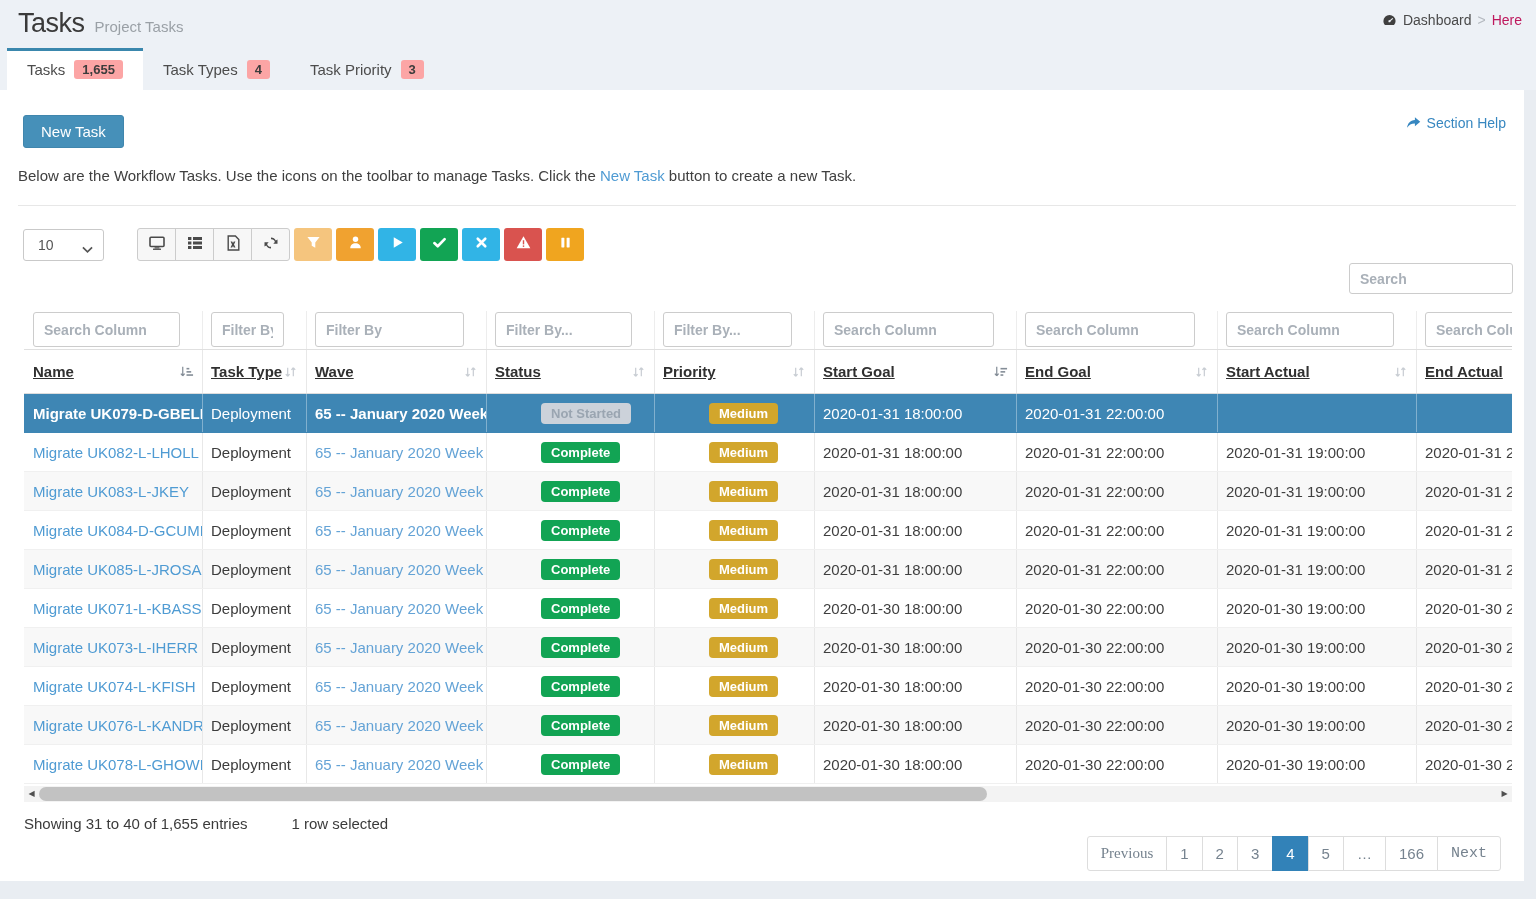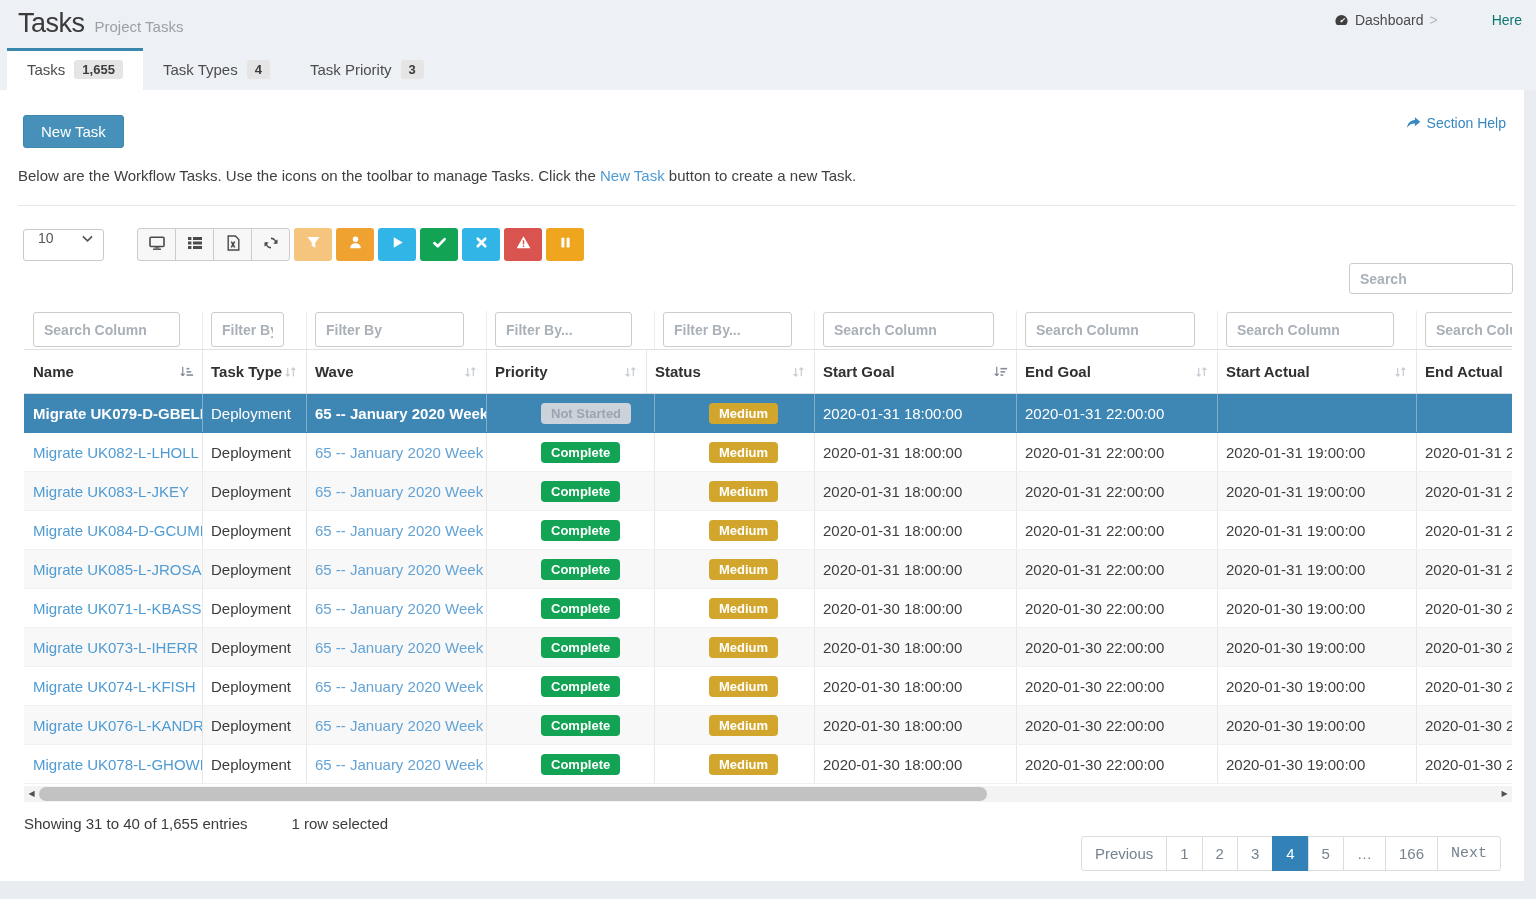--- a/index.html
+++ b/index.html
@@ -8,39 +8,39 @@
   .page { position:relative; width:1536px; height:899px; overflow:hidden; }
 
   
   .topband { position:relative; height:90px; background:#edf1f6; }
   .titlewrap { padding:8px 0 0 18px; }
   .page-title { font-size:27px; color:#3a3a3a; letter-spacing:-0.5px; }
   .page-subtitle { font-size:15px; color:#9aa0a6; margin-left:10px; }
   .breadcrumb { position:absolute; top:12px; right:14px; font-size:14px; color:#4a4a4a; display:flex; align-items:center; gap:6px; }
   .breadcrumb .gauge-icon { width:15px; height:15px; color:#3f3f3f; display:inline-block; }
   .breadcrumb .sep { color:#b4b9bf; }
-  .breadcrumb .current { color:#0f766e;margin-left:48px; }
+  .breadcrumb .current { color:#be185d; }
   .tabs { position:absolute; left:7px; bottom:0; display:flex; align-items:flex-end; }
   .tab { padding:12px 20px 11px 20px; font-size:15px; color:#4c4c4c; cursor:pointer; display:flex; align-items:center; gap:9px; }
   .tab.active { background:#fff; border-top:3px solid #3a87ad; padding-top:9px; }
-  .tab-badge { background:#e5e5e5; color:#3c3c3c; font-size:13px; font-weight:bold; border-radius:3px; padding:2px 8px; }
+  .tab-badge { background:#fca5a5; color:#3c3c3c; font-size:13px; font-weight:bold; border-radius:3px; padding:2px 8px; }
 
   
   .panel { position:absolute; top:90px; left:0; width:1524px; height:791px; background:#fff; overflow:hidden; }
   .btnrow { display:flex; align-items:flex-start; margin:25px 18px 0 23px; }
   .btn-newtask { background:#4690b9; color:#fff; border:1px solid #4086ad; border-radius:3px; font-size:15px; padding:7px 17px; cursor:pointer; font-family:inherit; }
   .section-help { margin-left:auto; color:#3787c0; font-size:14px; display:flex; align-items:center; gap:6px; text-decoration:none; cursor:pointer; }
   .section-help .icon { width:15px; height:15px; }
   .desc { margin:19px 18px 0 18px; font-size:15px; color:#404040; }
   .desc a { color:#4f9bd3; text-decoration:none; cursor:pointer; }
   .divider { border:none; border-top:1px solid #e7e7e7; margin:21px 8px 0 18px; }
 
   
   .toolbar { display:flex; align-items:center; margin:22px 0 0 23px; height:33px; }
-  .pagesize { width:81px; height:32px; border:1px solid #c9c9c9; border-radius:3px; background:#fff; display:flex; padding:0 10px 0 14px; font-size:14px; color:#555; cursor:pointer; }
+  .pagesize { width:81px; height:32px; border:1px solid #c9c9c9; border-radius:3px; background:#fff; display:flex; align-items:center; padding:0 10px 0 14px; font-size:14px; color:#555; cursor:pointer; }
   .pagesize .chev { margin-left:auto; width:11px; height:8px; }
   .icongroup { display:flex; margin-left:33px; }
   .icon-btn { width:39px; height:33px; background:#f7f7f7; border:1px solid #ccc; margin-left:-1px; display:flex; align-items:center; justify-content:center; color:#4a4a4a; cursor:pointer; }
   .icon-btn:first-child { margin-left:0; border-radius:3px 0 0 3px; }
   .icon-btn:last-child { border-radius:0 3px 3px 0; }
   .icon-btn svg { width:16px; height:16px; }
   .colorgroup { display:flex; margin-left:4px; gap:4px; }
   .color-btn { width:38px; height:33px; border:none; border-radius:3px; color:#fff; display:flex; align-items:center; justify-content:center; cursor:pointer; }
   .color-btn svg { width:15px; height:15px; }
   .searchrow { display:flex; justify-content:flex-end; margin-right:11px; height:33px; align-items:flex-end; }
@@ -50,21 +50,21 @@
   
   .tablewrap { width:1488px; margin:17px 0 0 24px; overflow:hidden; }
   .tr { display:flex; width:1596px; }
   .c0{width:179px}.c1{width:104px}.c2{width:180px}.c3{width:168px}.c4{width:160px}
   .c5{width:202px}.c6{width:201px}.c7{width:199px}.c8{width:203px}
   .cell { flex:none; padding:9px 8px; border-right:1px solid #e8e8e8; white-space:nowrap; overflow:hidden; }
   .tr .cell:first-child { border-left:1px solid transparent; }
   .filter-row .cell { padding:1px 8px 2px 8px; border-right:1px solid #ededed; }
   .filter-input { width:calc(100% - 14px); height:35px; border:1px solid #ccc; border-radius:3px; padding:0 10px; font-size:14px; color:#444; font-family:inherit; }
   .head-row { border-top:1px solid #e0e0e0; border-bottom:1px solid #ddd; }
-  .head-row .cell { padding:13px 8px; font-weight:bold; font-size:15px; color:#303030; display:flex; align-items:center; cursor:pointer; }
+  .head-row .cell { padding:13px 8px; font-weight:bold; font-size:15px; color:#303030; display:flex; align-items:center; cursor:pointer;text-decoration:underline; }
   .sort-icon { margin-left:auto; display:inline-flex; }
   .sort-icon svg { width:15px; height:14px; }
   .sort-both { color:#c8cdd3; } .sort-active { color:#848d97; }
   .rows .tr { height:39px; border-bottom:1px solid #f0f0f0; font-size:15px; }
   .rows .tr:nth-child(odd) { background:#f8f8f8; }
   .rows .tr .cell { display:flex; align-items:center; }
   .rows a { color:#4f9bd3; text-decoration:none; cursor:pointer; }
   .rows a.wave-link { color:#64a3d6; }
   .cell-date { color:#3f3f3f; }
   .badge { font-size:13px; font-weight:bold; color:#fff; border-radius:4px; padding:4px 10px; line-height:1;margin-left:46px; }
@@ -78,21 +78,21 @@
   
   .hscroll { width:1488px; height:16px; margin:2px 0 0 24px; background:#f3f3f3; display:flex; align-items:center; }
   .harrow { width:15px; text-align:center; font-size:8px; color:#505050; cursor:pointer; line-height:16px; }
   .hthumb { width:948px; height:14px; background:#c2c2c2; border-radius:7px; cursor:grab; }
   .hscroll .right { margin-left:auto; }
 
   
   .info-row { display:flex; gap:44px; margin:13px 0 0 24px; font-size:15px; color:#3b3b3b; }
   .pagination { display:flex; justify-content:flex-end; margin:4px 23px 0 0; }
   .page-btn { background:#fff; border:1px solid #ddd; color:#76838f; font-size:15px; padding:8px 13px; margin-left:-1px; cursor:pointer; font-family:inherit; }
-  .page-btn:first-child { border-radius:3px 0 0 3px; margin-left:12px; }
+  .page-btn:first-child { border-radius:3px 0 0 3px; margin-left:12px;font-family:Liberation Serif, serif; }
   .page-btn:last-child { border-radius:0 3px 3px 0;font-family:Liberation Mono, monospace; }
   .page-btn.active { background:#3282b8; border-color:#3282b8; color:#fff; }
   .page-btn.ellipsis { cursor:default; }
 </style>
 </head>
 <body>
 
 <div class="page">
   <div class="topband">
     <div class="titlewrap">
@@ -267,31 +267,31 @@
           </div>
           <div class="cell c2">
             <span>Wave</span>
             <span class="sort-icon sort-both">
               <svg viewBox="0 0 16 14" fill="none" stroke="currentColor" stroke-width="1.3">
                 <path d="M5 2.5v9M5 11.5 3 9.3M5 11.5l2-2.2"></path>
                 <path d="M11 11.5v-9M11 2.5 9 4.7M11 2.5l2 2.2"></path>
               </svg>
             </span>
           </div>
-          <div class="cell c4">
-            <span>Priority</span>
+          <div class="cell c3">
+            <span>Status</span>
             <span class="sort-icon sort-both">
               <svg viewBox="0 0 16 14" fill="none" stroke="currentColor" stroke-width="1.3">
                 <path d="M5 2.5v9M5 11.5 3 9.3M5 11.5l2-2.2"></path>
                 <path d="M11 11.5v-9M11 2.5 9 4.7M11 2.5l2 2.2"></path>
               </svg>
             </span>
           </div>
-          <div class="cell c3">
-            <span>Status</span>
+          <div class="cell c4">
+            <span>Priority</span>
             <span class="sort-icon sort-both">
               <svg viewBox="0 0 16 14" fill="none" stroke="currentColor" stroke-width="1.3">
                 <path d="M5 2.5v9M5 11.5 3 9.3M5 11.5l2-2.2"></path>
                 <path d="M11 11.5v-9M11 2.5 9 4.7M11 2.5l2 2.2"></path>
               </svg>
             </span>
           </div>
           <div class="cell c5">
             <span>Start Goal</span>
             <span class="sort-icon sort-active">

